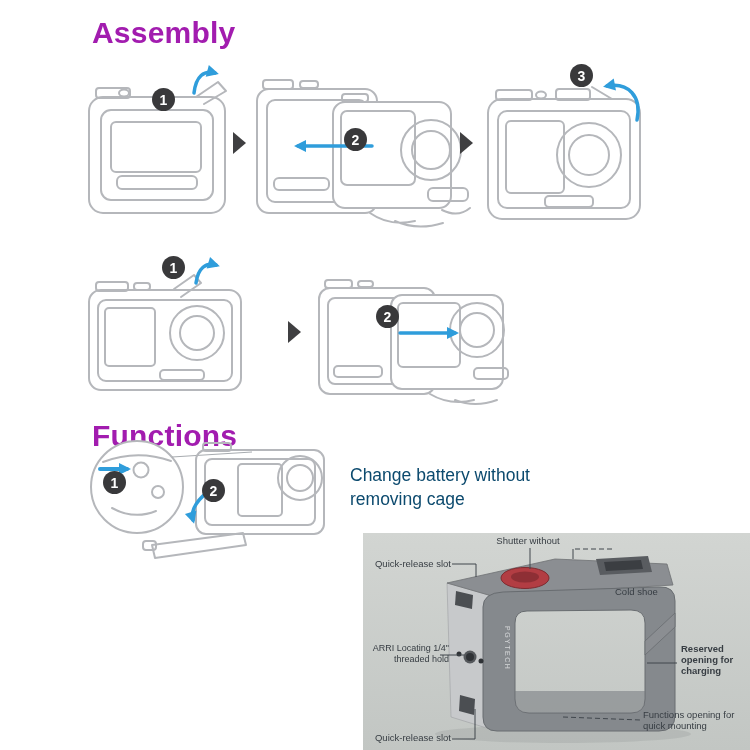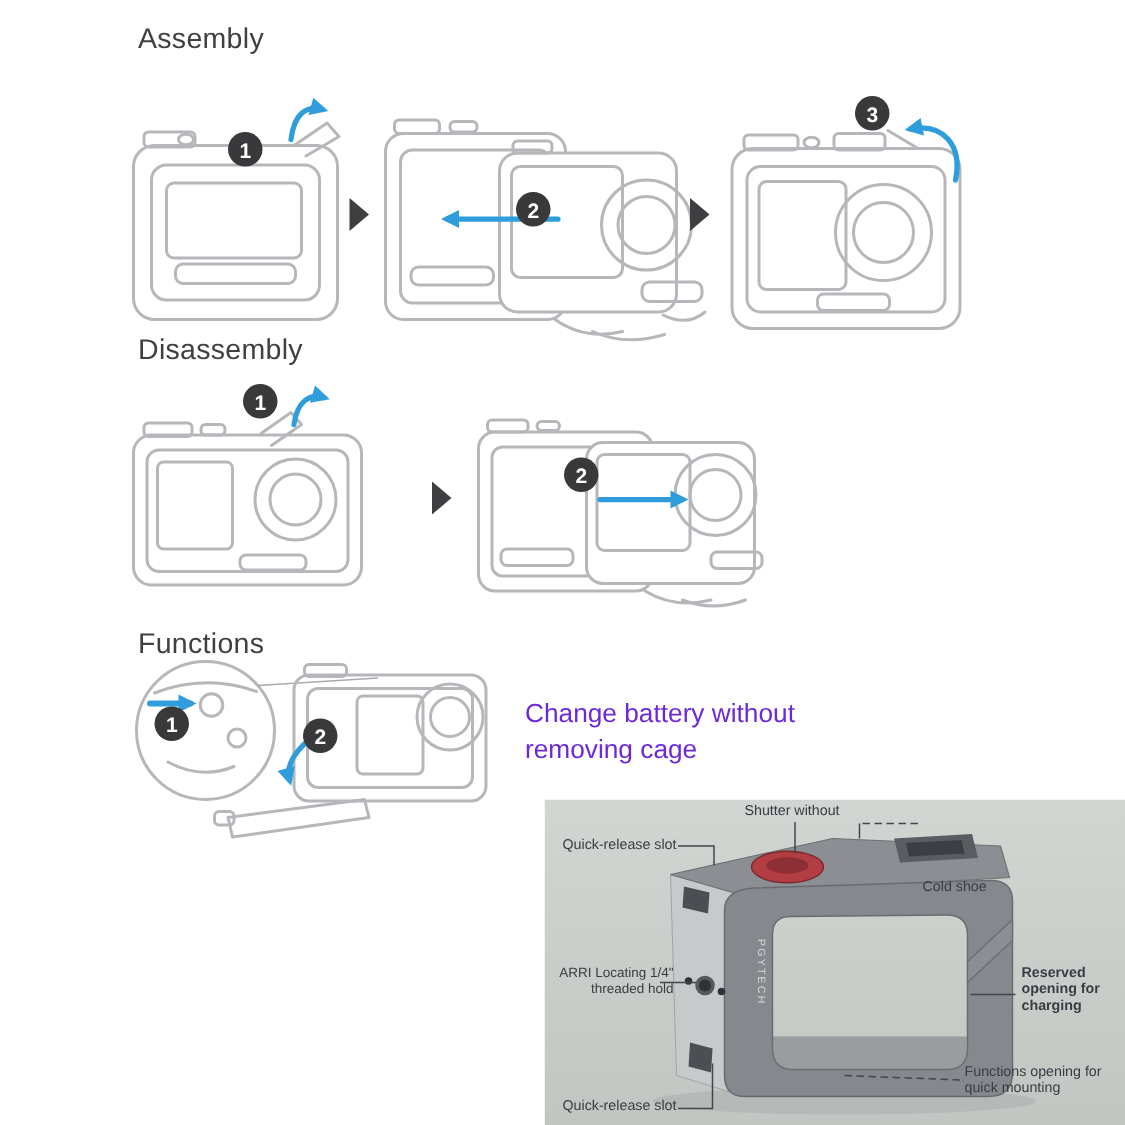--- a/index.html
+++ b/index.html
@@ -1,40 +1,39 @@
 <!DOCTYPE html>
 <html><head>
 <meta charset="utf-8">
 <style>
   html,body{margin:0;padding:0;background:#ffffff;}
   .canvas{position:relative;width:750px;height:750px;background:#ffffff;overflow:hidden;
           font-family:"Liberation Sans",sans-serif;}
-  .h{position:absolute;font-weight:400;font-size:19px;color:#404040;letter-spacing:.2px;margin:0;}
-  .note{position:absolute;left:350px;top:464px;width:212px;font-size:17.5px;color:#6d28d9;line-height:1.35;}
+  .h{position:absolute;font-weight:700;font-size:30px;color:#a21caf;letter-spacing:.2px;margin:0;}
+  .note{position:absolute;left:350px;top:464px;width:212px;font-size:17.5px;color:#0c4a6e;line-height:1.35;}
   .badge{position:absolute;width:23px;height:23px;border-radius:50%;background:#39393b;color:#ffffff;
          font-size:14px;font-weight:700;display:flex;align-items:center;justify-content:center;}
   .lineart{position:absolute;left:0;top:0;}
   .photo{position:absolute;left:363px;top:533px;width:387px;height:217px;}
   .photo svg{position:absolute;left:0;top:0;}
   .plabel{position:absolute;font-size:9.5px;color:#373d43;line-height:1.18;}
   .r{text-align:right;}
   .c{text-align:center;}
   .sketch{stroke:#b5b7bb;stroke-width:2;fill:none;stroke-linecap:round;stroke-linejoin:round;}
   .sketch .fillw{fill:#ffffff;}
   .blue{stroke:#2f9ddb;stroke-width:3.5;fill:none;stroke-linecap:round;}
   .sep{fill:#3f3f41;stroke:none;}
   .leader{stroke:#41474d;stroke-width:1;fill:none;}
 </style>
 </head>
 <body>
 
 <div class="canvas">
 
   <h2 class="h" style="left:92px;top:16px;">Assembly</h2>
-  <h2 class="h" style="left:92px;top:223px;">Disassembly</h2>
   <h2 class="h" style="left:92px;top:395px;margin-top:24px;">Functions</h2>
 
   <svg class="lineart" width="750" height="750" viewBox="0 0 750 750">
     <defs>
       <marker id="ah" markerUnits="userSpaceOnUse" markerWidth="14" markerHeight="14" refX="9" refY="7" orient="auto">
         <path d="M1,1 L13,7 L1,13 Z" fill="#2f9ddb"></path>
       </marker>
     </defs>
 
     <g class="sketch">

